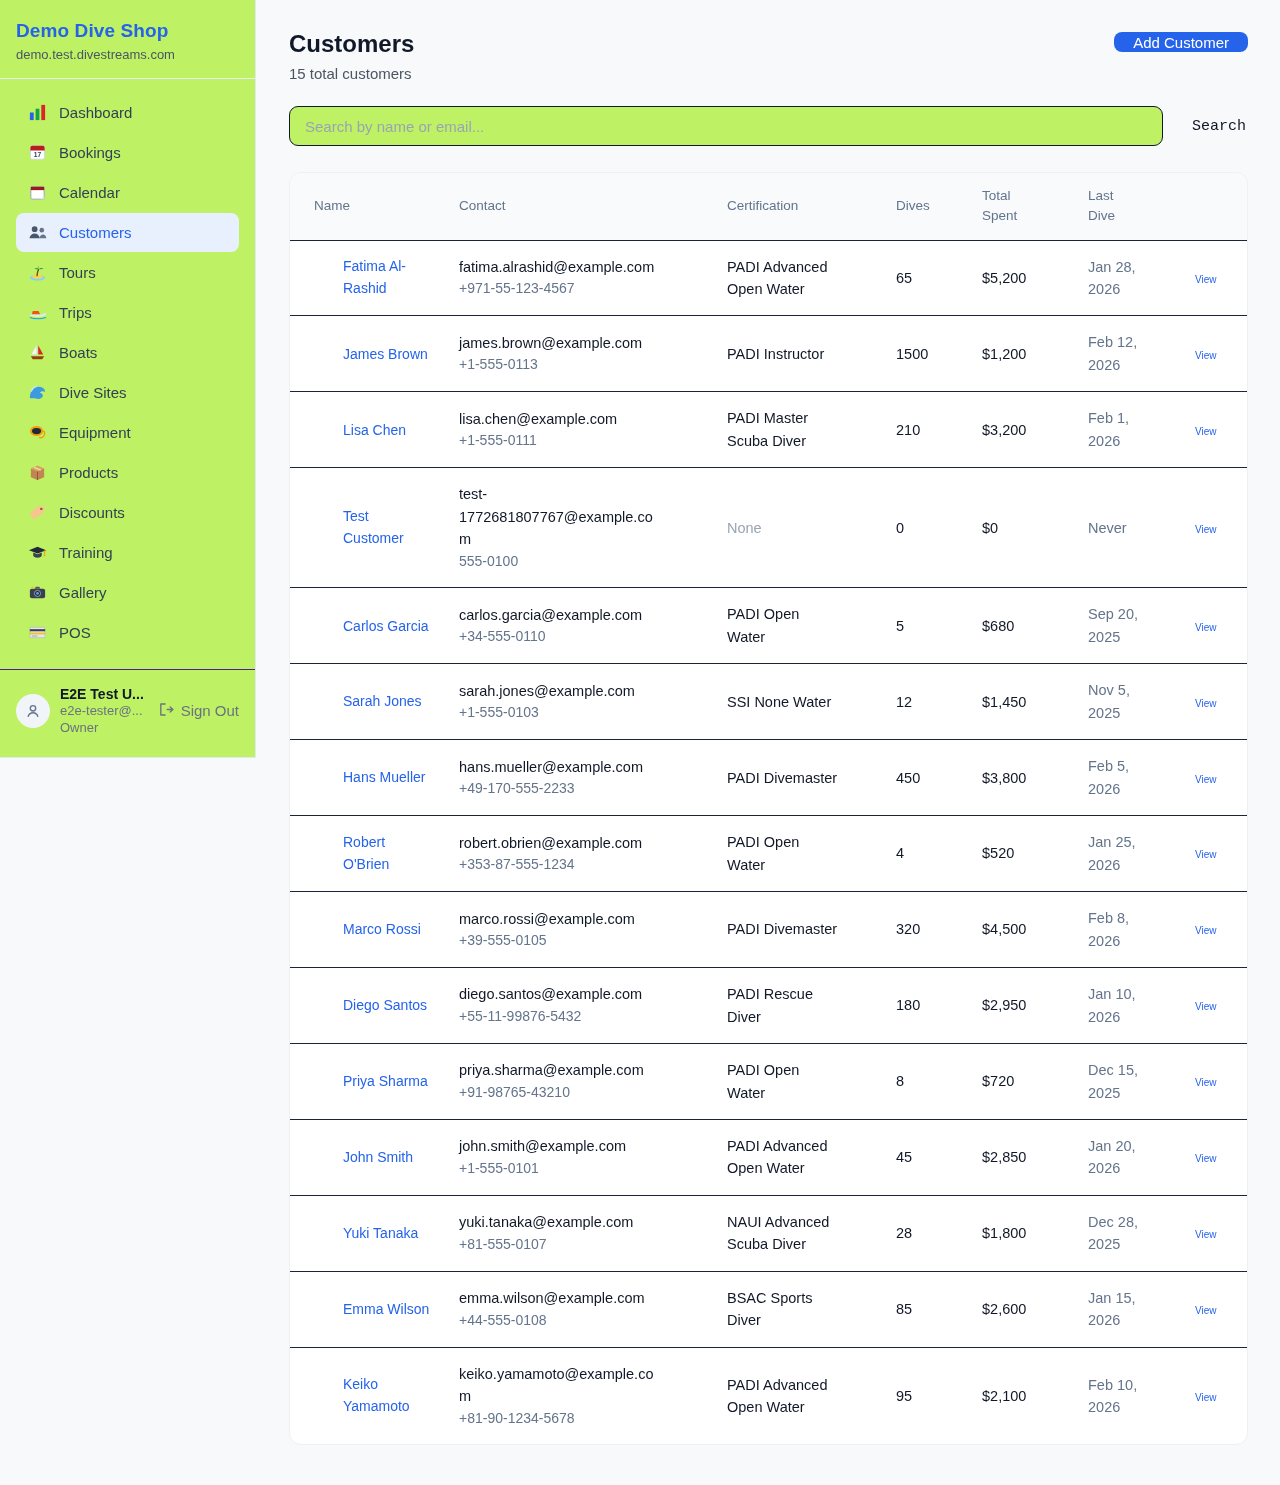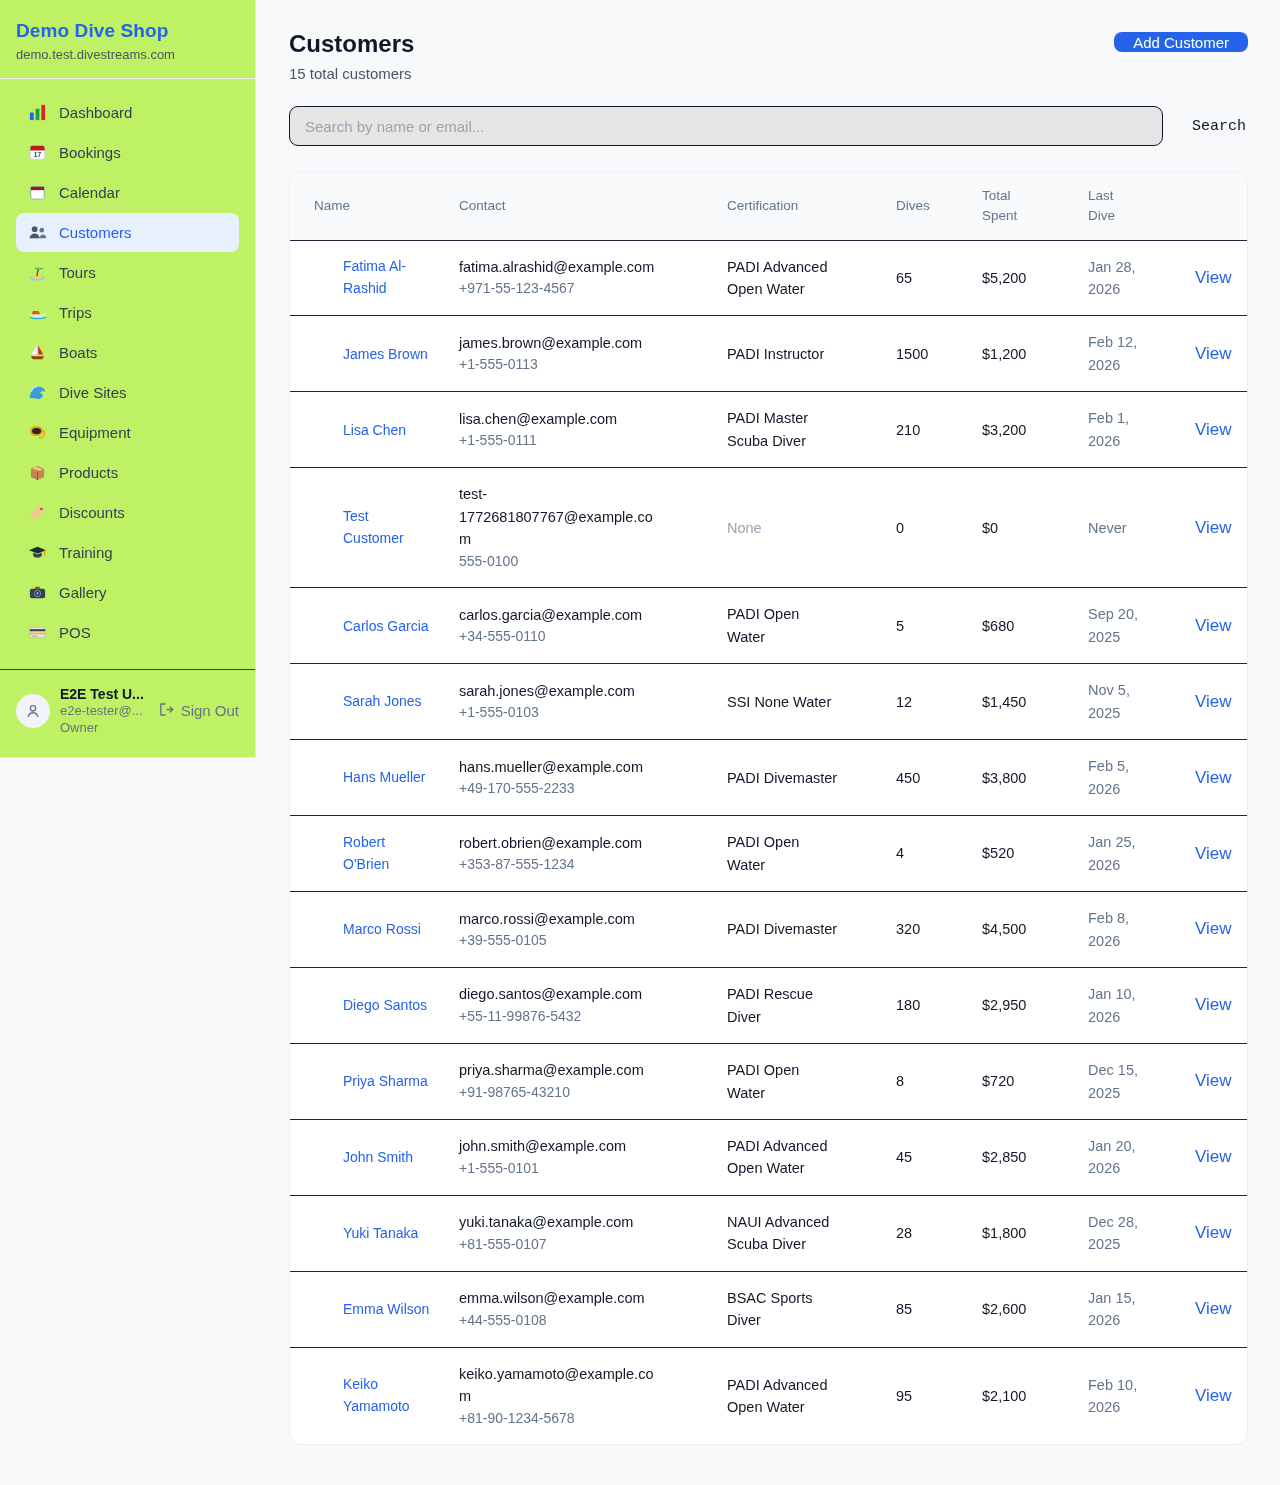--- a/index.html
+++ b/index.html
@@ -55,21 +55,21 @@
   .page-subtitle { font-size:15px; color:#4b5563; margin-top:7px; }
   .add-btn {
     background:#2563eb; color:#fff; border:none; cursor:pointer;
     font-family:inherit; font-size:15px; font-weight:500;
     border-radius:8px; padding:0 19px; height:20px; margin-top:2px;
   }
   .search-row { display:flex; align-items:center; gap:27px; margin-top:24px; }
   .search-input {
     flex:1; height:40px; border:1.5px solid #111827; border-radius:9px;
     padding:0 15px; font-size:15px; font-family:inherit; color:#0f172a;
-    background:#e5e5e5; outline:none;
+    background:#bef264; outline:none;
   }
   .search-input::placeholder { color:#9aa4b2; }
   .search-btn {
     background:none; border:none; cursor:pointer; font-family:Liberation Mono, monospace;
     font-size:15px; font-weight:500; color:#111827; padding:4px 2px;
   }
   
   .card {
     margin-top:26px; margin-bottom:42px;
     background:#fff; border-radius:12px; border:1px solid #edf0f4;
@@ -92,21 +92,21 @@
   .name-link {
     color:#2563eb; text-decoration:none; font-size:14px; font-weight:500;
     display:inline-block; max-width:87px; line-height:1.55;margin-left:29px;
   }
   .email { color:#111827; display:block; max-width:205px; overflow-wrap:break-word; }
   .phone { color:#64748b; font-size:14px; display:block; }
   .cert { display:inline-block; max-width:112px; }
   .cert.muted { color:#9aa4b2; }
   .spent { color:#111827; }
   .last-dive { color:#64748b; display:inline-block; max-width:62px; }
-  .view-link { color:#2563eb; text-decoration:none; font-size:17px; }
+  .view-link { color:#2563eb; text-decoration:none; font-size:10px; }
 </style>
 </head>
 <body>
 
 <aside class="sidebar">
   <div class="sidebar-header">
     <div class="shop-name">Demo Dive Shop</div>
     <div class="shop-domain">demo.test.divestreams.com</div>
   </div>
 

